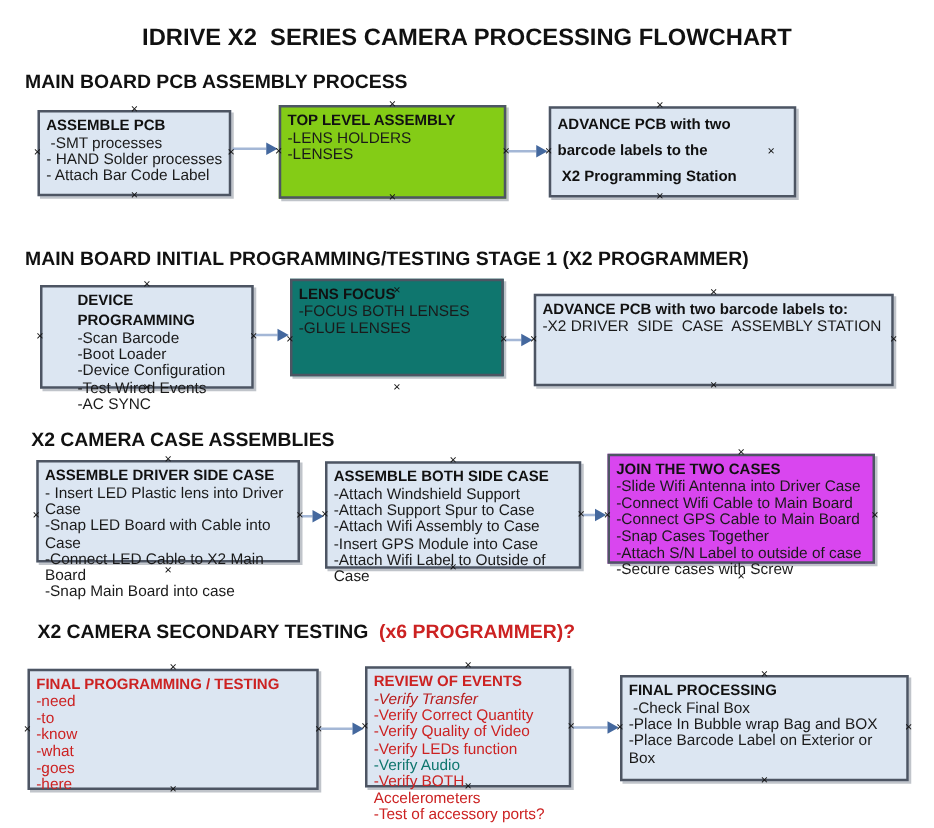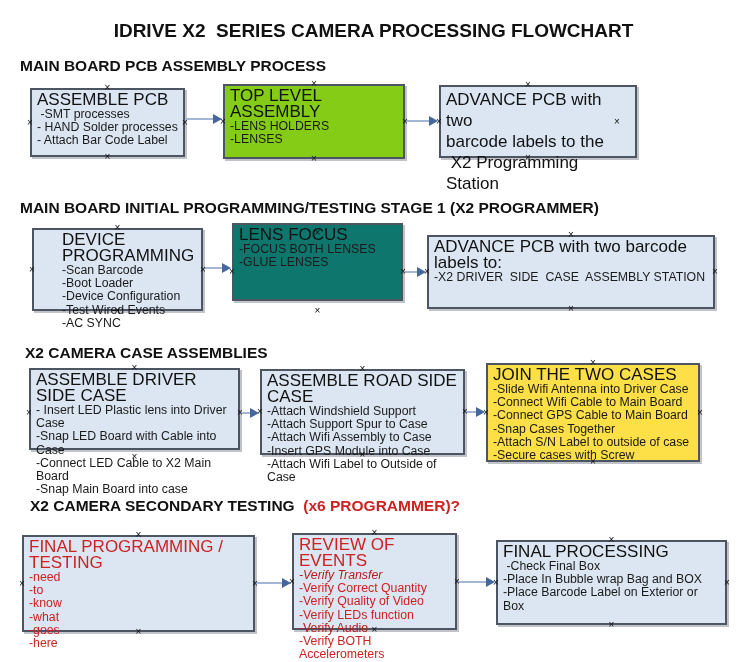--- a/index.html
+++ b/index.html
@@ -30,22 +30,22 @@
   .flow-box {
     position: absolute;
     box-sizing: border-box;
     border: 2px solid #4d5563;
     box-shadow: 2px 2px 0 rgba(130,138,150,0.5);
     padding: 2px 3px 0 5px;
     overflow: visible;
     z-index: 1;
   }
   .box-title {
-    font-size: 17px;
-    font-weight: normal;
+    font-size: 12px;
+    font-weight: bold;
     line-height: 16px;
     color: #111111;
     white-space: pre-wrap;
   }
   .box-item {
     font-size: 12.3px;
     line-height: 13.2px;
     color: #1a1a1a;
     white-space: pre-wrap;
   }
@@ -141,32 +141,32 @@
       <div class="box-item">- Insert LED Plastic lens into Driver Case</div>
       <div class="box-item">-Snap LED Board with Cable into Case</div>
       <div class="box-item">-Connect LED Cable to X2 Main Board</div>
       <div class="box-item">-Snap Main Board into case</div>
     </div>
     <div class="anchor" style="left: 134.5px; top: 368px;">×</div>
     <div class="anchor" style="left: 134.5px; top: 457px;">×</div>
     <div class="anchor" style="left: 29px; top: 412.5px;">×</div>
     <div class="anchor" style="left: 240px; top: 412.5px;">×</div>
     <div class="flow-box" style="left: 260px; top: 369px; width: 205px; height: 86px; background: rgb(220, 230, 242); border-color: rgb(77, 85, 99);">
-      <div class="box-title">ASSEMBLE ROAD SIDE CASE</div>
+      <div class="box-title">ASSEMBLE BOTH SIDE CASE</div>
       <div class="box-item">-Attach Windshield Support</div>
       <div class="box-item">-Attach Support Spur to Case</div>
       <div class="box-item">-Attach Wifi Assembly to Case</div>
       <div class="box-item">-Insert GPS Module into Case</div>
       <div class="box-item">-Attach Wifi Label to Outside of Case</div>
     </div>
     <div class="anchor" style="left: 362.5px; top: 369px;">×</div>
     <div class="anchor" style="left: 362.5px; top: 455px;">×</div>
     <div class="anchor" style="left: 260px; top: 412px;">×</div>
     <div class="anchor" style="left: 465px; top: 412px;">×</div>
-    <div class="flow-box" style="left: 486px; top: 363px; width: 214px; height: 99px; background: #fde047; border-color: rgb(77, 85, 99);">
+    <div class="flow-box" style="left: 486px; top: 363px; width: 214px; height: 88px; background: #d946ef; border-color: rgb(77, 85, 99);">
       <div class="box-title">JOIN THE TWO CASES</div>
       <div class="box-item">-Slide Wifi Antenna into Driver Case</div>
       <div class="box-item">-Connect Wifi Cable to Main Board</div>
       <div class="box-item">-Connect GPS Cable to Main Board</div>
       <div class="box-item">-Snap Cases Together</div>
       <div class="box-item">-Attach S/N Label to outside of case</div>
       <div class="box-item">-Secure cases with Screw</div>
     </div>
     <div class="anchor" style="left: 593px; top: 363px;">×</div>
     <div class="anchor" style="left: 593px; top: 462px;">×</div>
@@ -185,21 +185,21 @@
     <div class="anchor" style="left: 138.5px; top: 535px;">×</div>
     <div class="anchor" style="left: 138.5px; top: 632px;">×</div>
     <div class="anchor" style="left: 22px; top: 583.5px;">×</div>
     <div class="anchor" style="left: 255px; top: 583.5px;">×</div>
     <div class="flow-box" style="left: 292px; top: 533px; width: 165px; height: 97px; background: rgb(220, 230, 242); border-color: rgb(77, 85, 99);">
       <div class="box-title" style="color: rgb(204, 34, 34);">REVIEW OF EVENTS</div>
       <div class="box-item" style="color: #b91c1c; font-style: italic;">-Verify Transfer</div>
       <div class="box-item" style="color: rgb(204, 34, 34);">-Verify Correct Quantity</div>
       <div class="box-item" style="color: rgb(204, 34, 34);">-Verify Quality of Video</div>
       <div class="box-item" style="color: rgb(204, 34, 34);">-Verify LEDs function</div>
-      <div class="box-item" style="color: #b91c1c;">-Verify Audio</div>
+      <div class="box-item" style="color: #0f766e;">-Verify Audio</div>
       <div class="box-item" style="color: rgb(204, 34, 34);">-Verify BOTH Accelerometers</div>
       <div class="box-item" style="color: rgb(204, 34, 34);">-Test of accessory ports?</div>
     </div>
     <div class="anchor" style="left: 374.5px; top: 533px;">×</div>
     <div class="anchor" style="left: 374.5px; top: 630px;">×</div>
     <div class="anchor" style="left: 292px; top: 581.5px;">×</div>
     <div class="anchor" style="left: 457px; top: 581.5px;">×</div>
     <div class="flow-box" style="left: 496px; top: 540px; width: 231px; height: 85px; background: rgb(220, 230, 242); border-color: rgb(77, 85, 99);">
       <div class="box-title">FINAL PROCESSING</div>
       <div class="box-item"> -Check Final Box</div>

